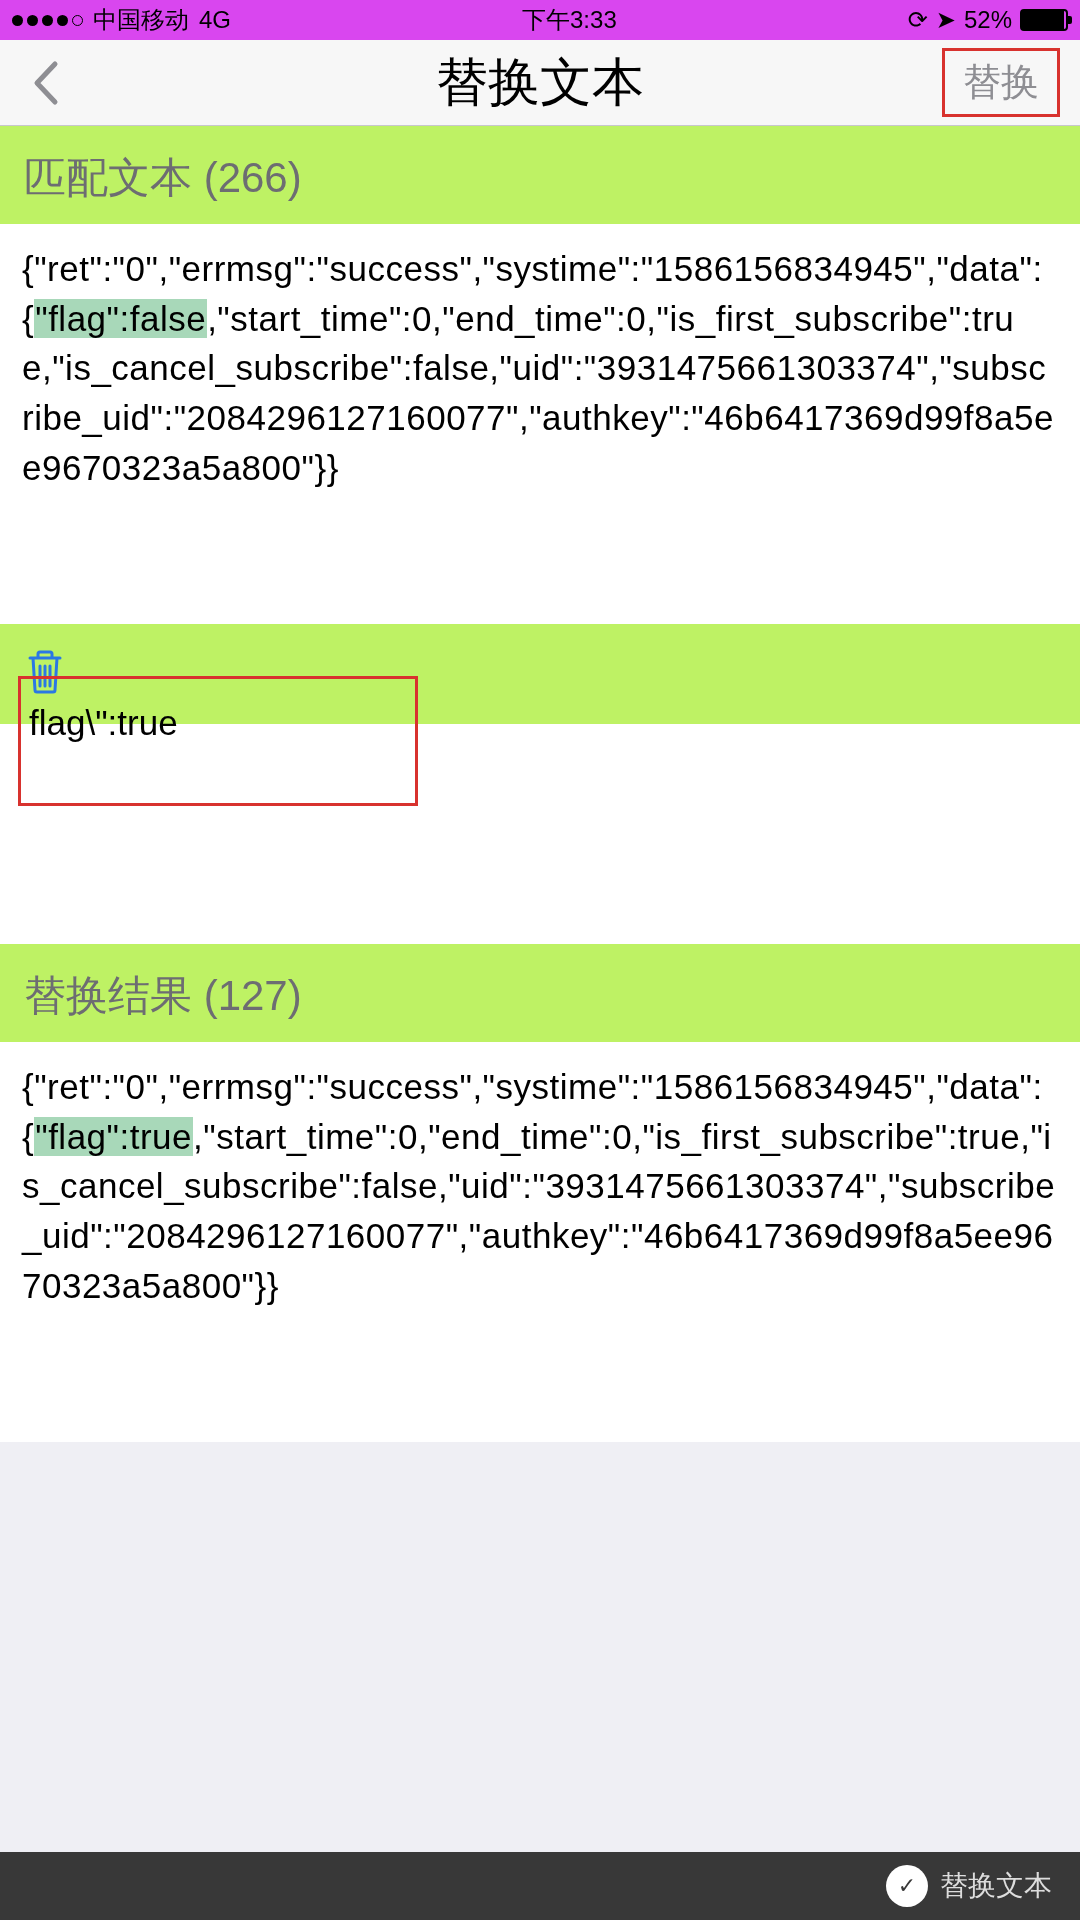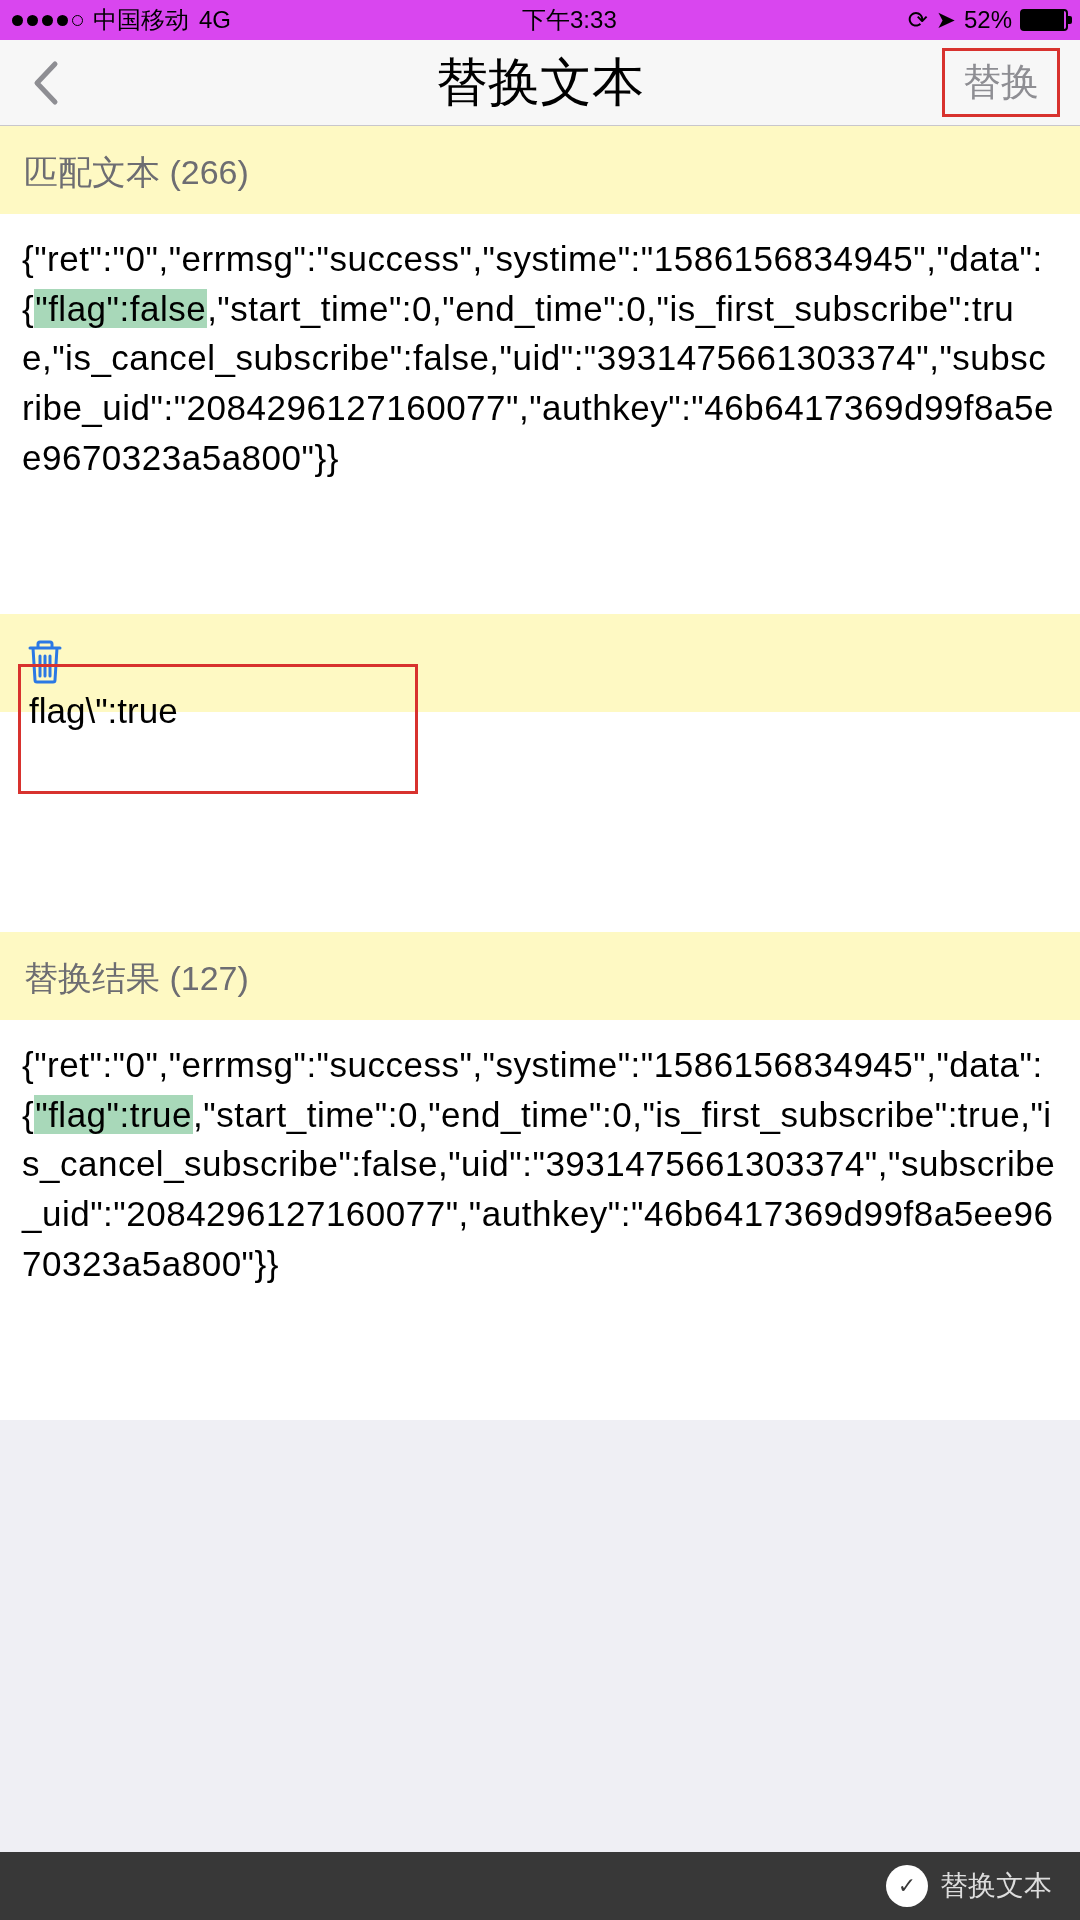--- a/index.html
+++ b/index.html
@@ -60,23 +60,23 @@
       font-weight: 400;
     }
     .replace-btn {
       border: 3px solid #d8322e;
       padding: 6px 18px;
       font-size: 38px;
       color: #8e8e93;
       cursor: pointer;
     }
     .section-header {
-      background: #fef9c3;
+      background: #bef264;
       padding: 24px 24px 18px 24px;
-      font-size: 34px;
+      font-size: 42px;
       color: #6d6d72;
       display: flex;
       justify-content: space-between;
       align-items: center;
     }
     .content-block {
       background: #fff;
       padding: 20px 22px;
       font-size: 35px;
       line-height: 1.42;

